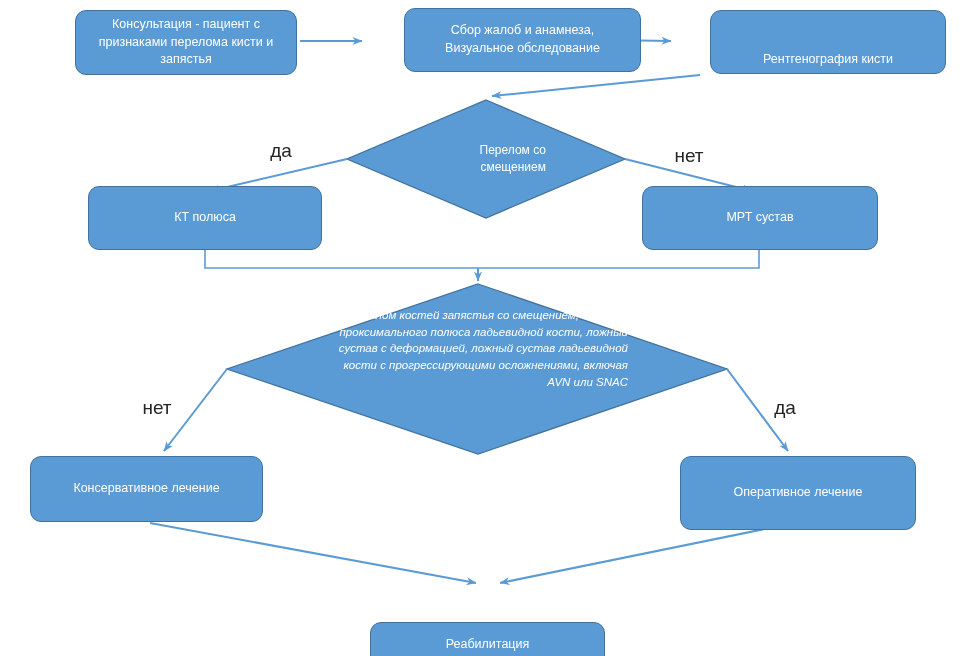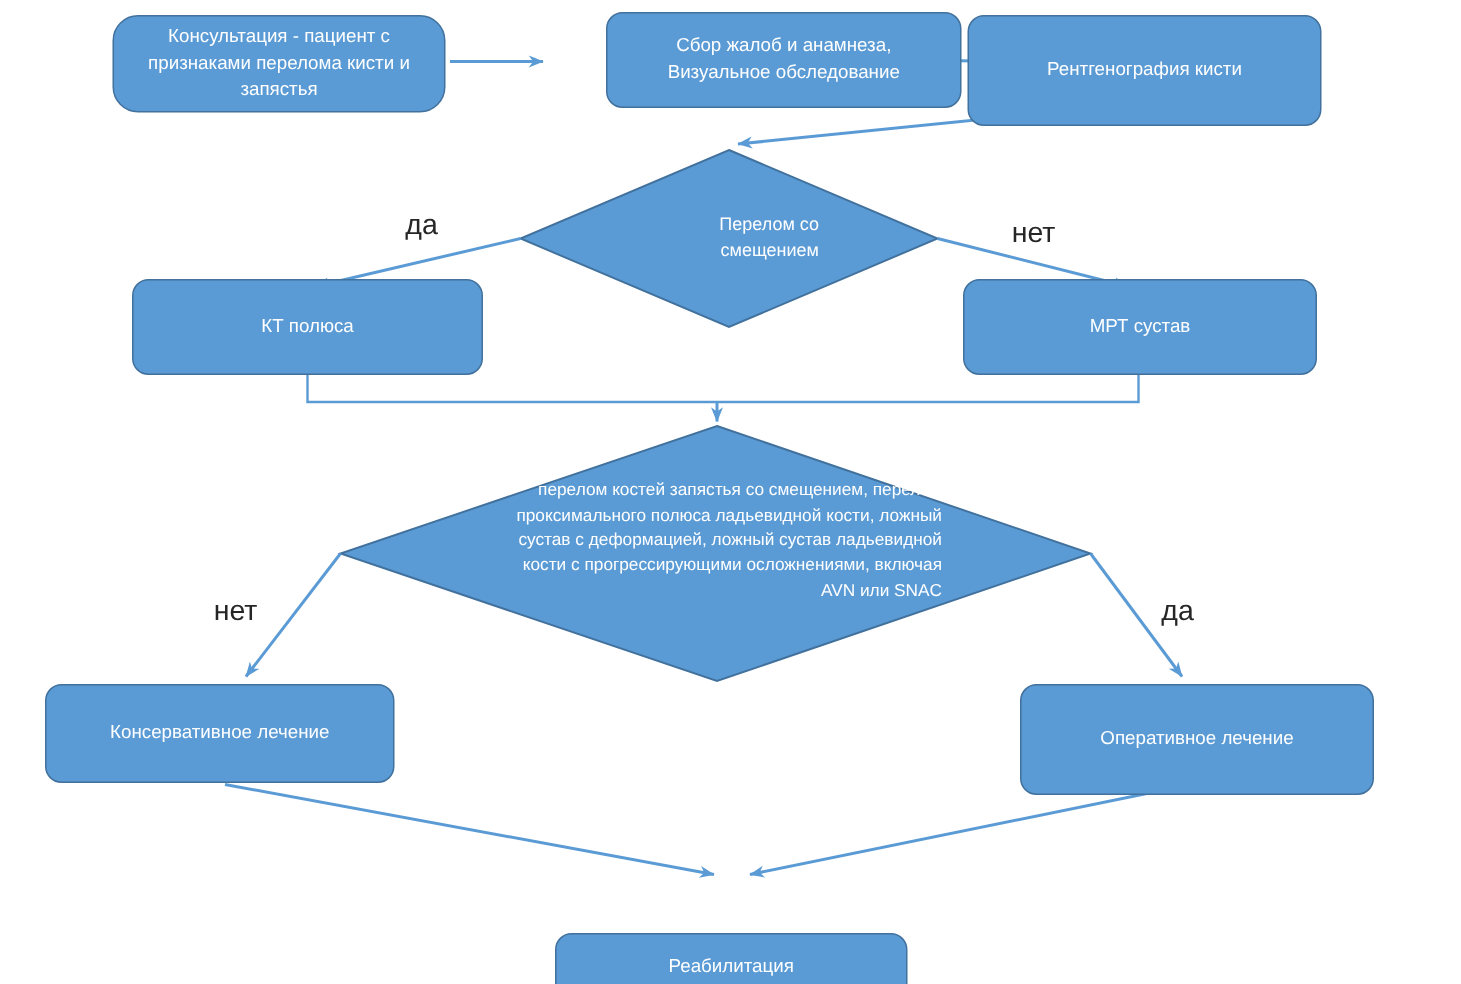--- a/index.html
+++ b/index.html
@@ -88,29 +88,29 @@
     <line class="edge" x1="347" y1="159" x2="210" y2="191" marker-end="url(#arrow)"></line>
     <line class="edge" x1="625" y1="159" x2="752" y2="191" marker-end="url(#arrow)"></line>
     <path class="bracket" d="M205,250 L205,268 L759,268 L759,250"></path>
     <line class="edge" x1="478" y1="268" x2="478" y2="281" marker-end="url(#arrow)"></line>
     <line class="edge" x1="227" y1="369" x2="164" y2="451" marker-end="url(#arrow)"></line>
     <line class="edge" x1="727" y1="369" x2="788" y2="451" marker-end="url(#arrow)"></line>
     <line class="edge" x1="150" y1="523" x2="476" y2="583" marker-end="url(#arrow)"></line>
     <line class="edge" x1="794" y1="523" x2="500" y2="583" marker-end="url(#arrow)"></line>
   </svg>
 
-  <div class="node" style="left:75px; top:10px; width:222px; height:65px;border-radius:17px;">
+  <div class="node" style="left:75px; top:10px; width:222px; height:65px;">
     <span>Консультация - пациент с признаками перелома кисти и запястья</span>
   </div>
 
   <div class="node" style="left:370px; top:8px; width:237px; height:64px;margin-left:34px;">
     <span>Сбор жалоб и анамнеза, Визуальное обследование</span>
   </div>
 
-  <div class="node" style="left:645px; top:10px; width:236px; height:74px;">
+  <div class="node" style="left:710px; top:10px; width:236px; height:64px;align-items:flex-end;">
     <span>Рентгенография кисти</span>
   </div>
 
   <div class="node" style="left:88px; top:186px; width:234px; height:64px;">
     <span>КТ полюса</span>
   </div>
 
   <div class="node" style="left:642px; top:186px; width:236px; height:64px;">
     <span>МРТ сустав</span>
   </div>
@@ -122,21 +122,21 @@
   <div class="node" style="left:680px; top:456px; width:236px; height:74px;">
     <span>Оперативное лечение</span>
   </div>
 
   <div class="node" style="left:370px; top:622px; width:235px; height:46px;">
     <span>Реабилитация</span>
   </div>
 
   <div class="diamond-label" style="left:426px; top:159px; width:120px;">Перелом со смещением</div>
 
-  <div class="diamond-label" style="left:328px; top:361px; width:300px; font-size:11.5px;">перелом костей запястья со смещением, перелом проксимального полюса ладьевидной кости, ложный сустав с деформацией, ложный сустав ладьевидной кости с прогрессирующими осложнениями, включая AVN или SNAC</div>
+  <div class="diamond-label" style="left:328px; top:349px; width:300px; font-size:11.5px;font-style:italic;">перелом костей запястья со смещением, перелом проксимального полюса ладьевидной кости, ложный сустав с деформацией, ложный сустав ладьевидной кости с прогрессирующими осложнениями, включая AVN или SNAC</div>
 
   <div class="edge-label" style="left:281px; top:151px;">да</div>
 
   <div class="edge-label" style="left:689px; top:156px;">нет</div>
 
   <div class="edge-label" style="left:157px; top:408px;">нет</div>
 
   <div class="edge-label" style="left:785px; top:408px;">да</div>
 
 </div>

